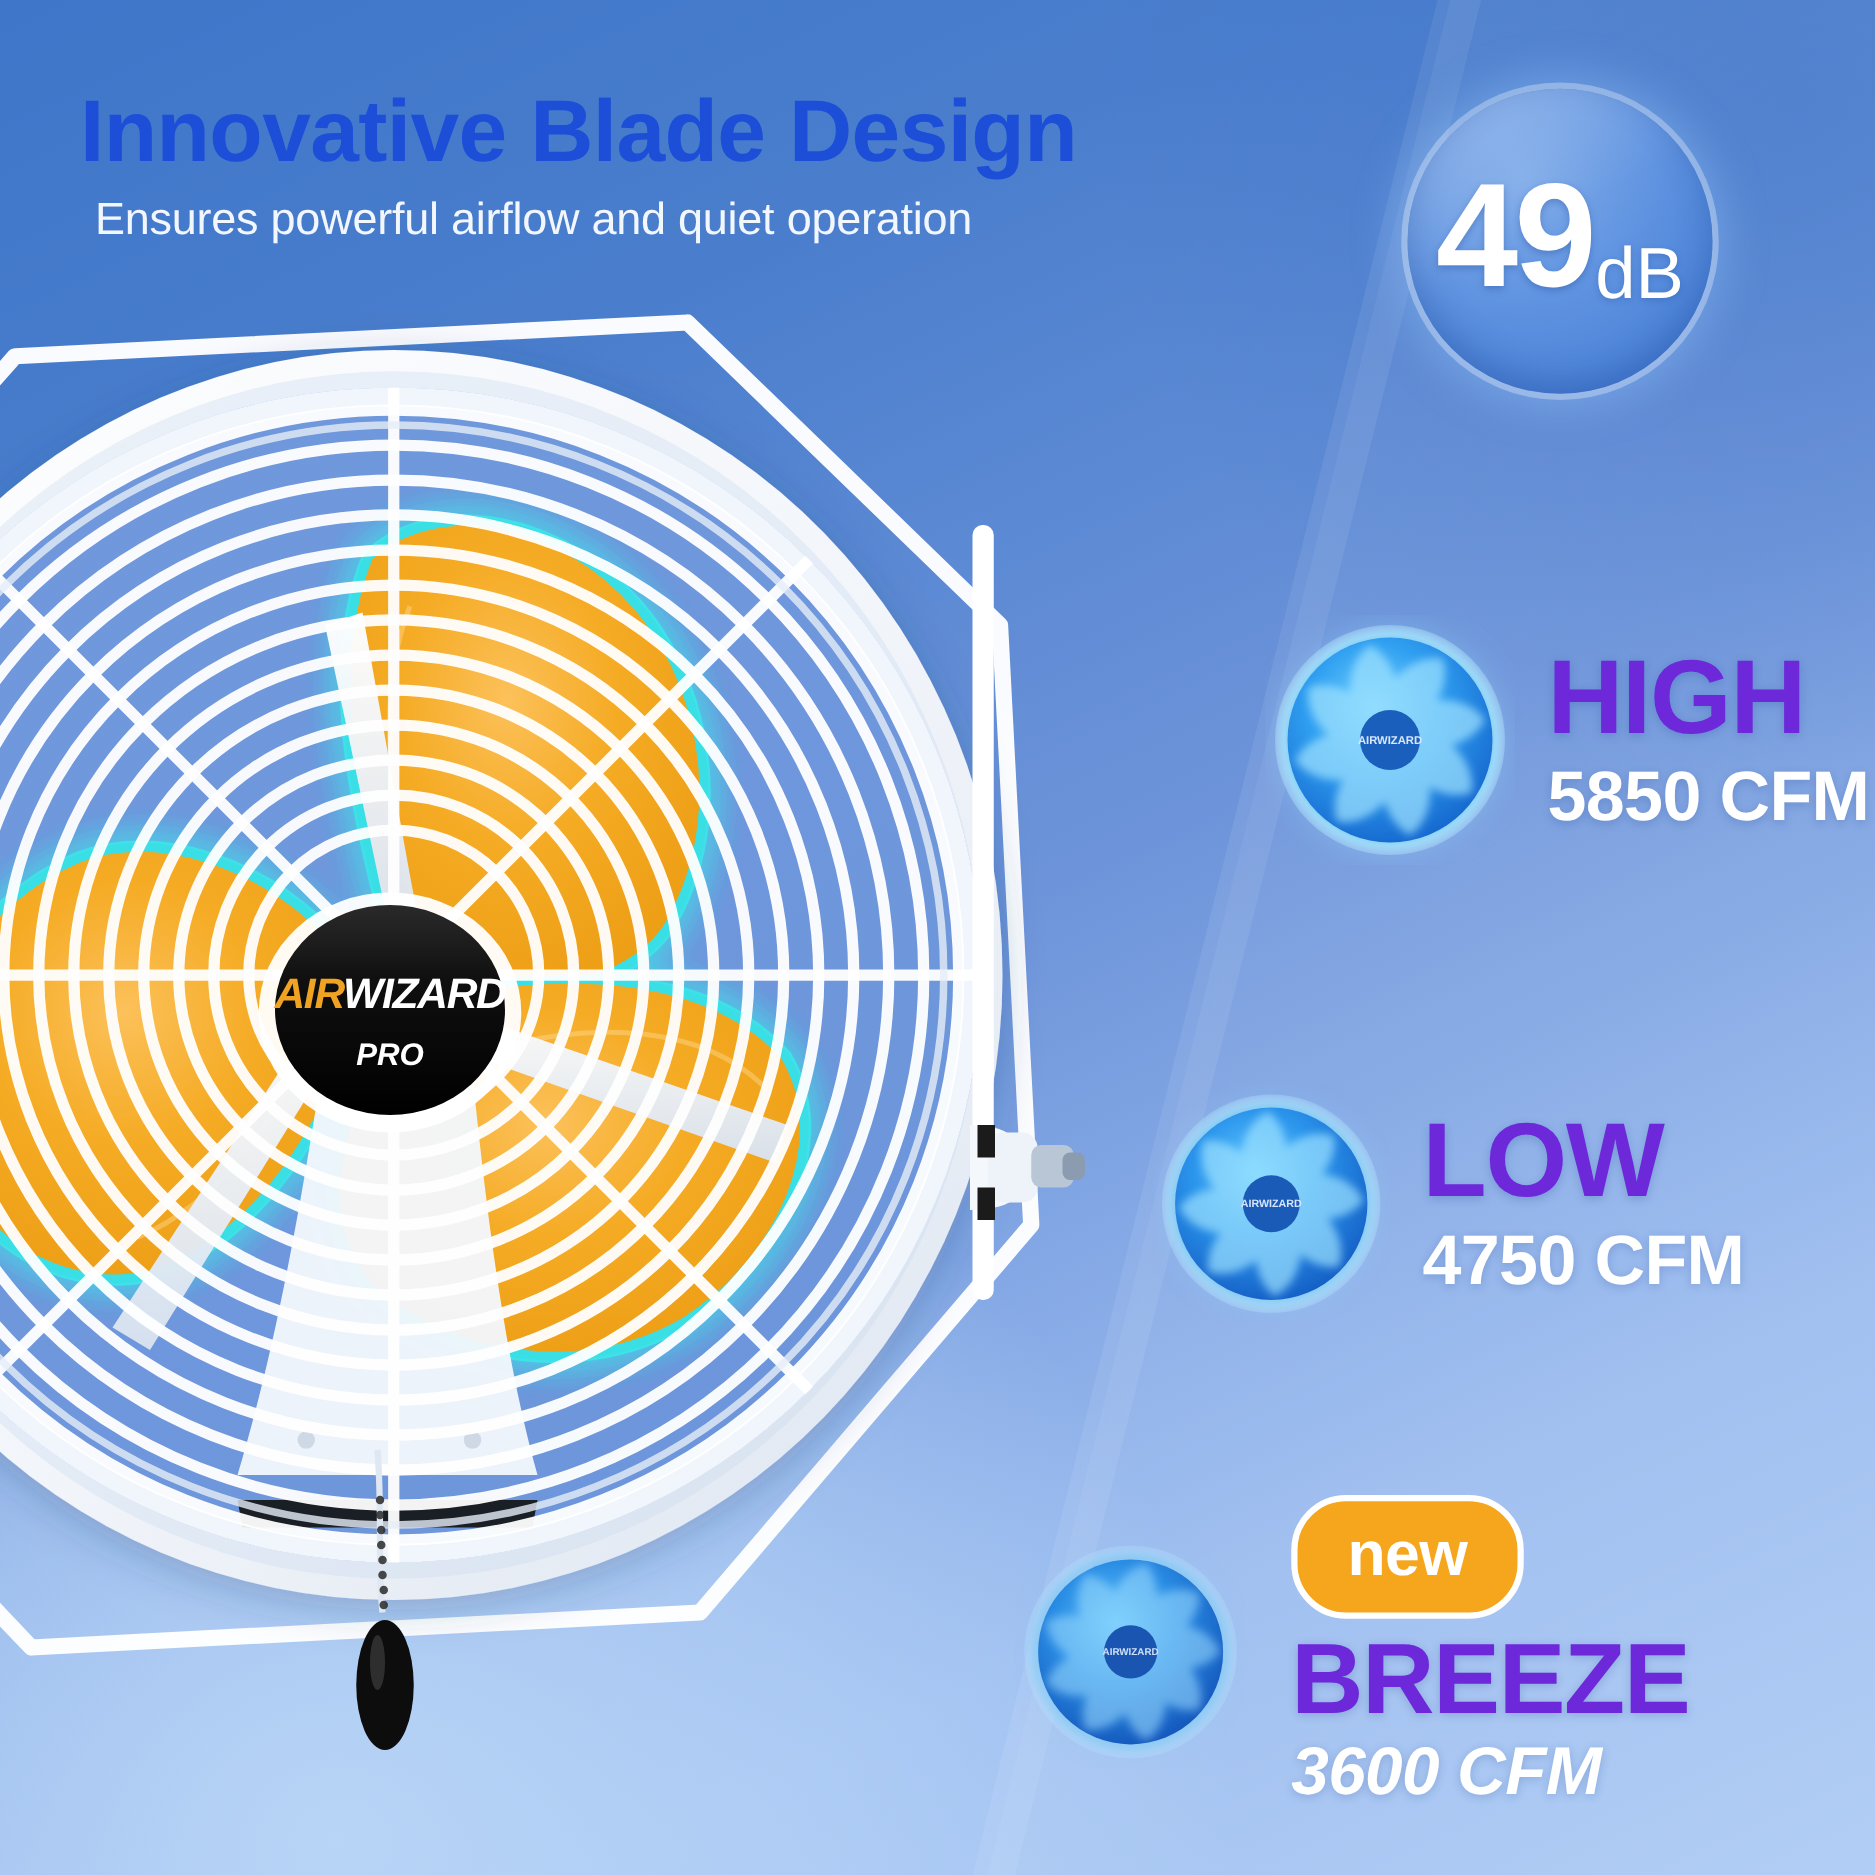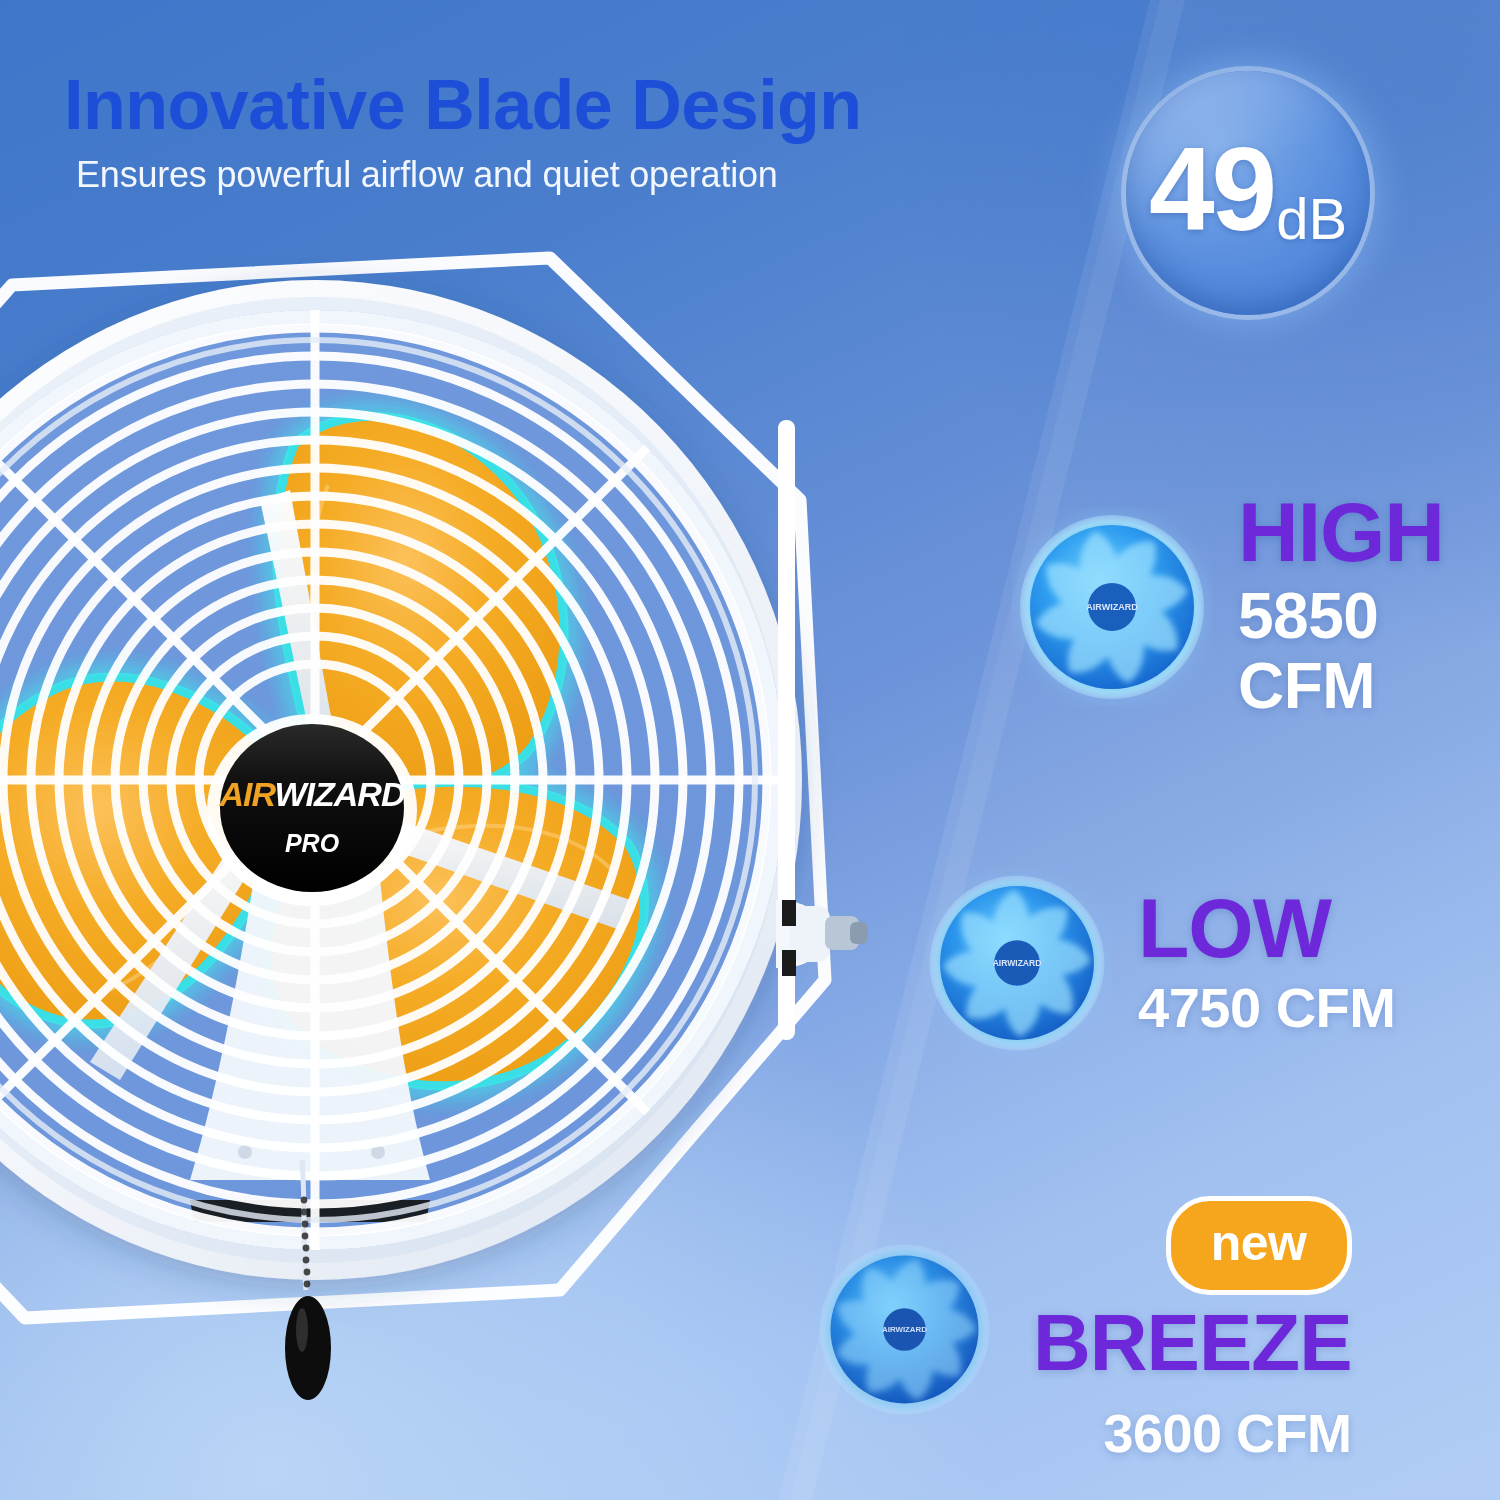--- a/index.html
+++ b/index.html
@@ -101,30 +101,30 @@
     color:#6d28d9;font-weight:bold;line-height:.96;letter-spacing:-1px;
     text-shadow:0 2px 8px rgba(25,60,140,.22);
   }
   .speed-cfm{
     color:#fff;font-weight:bold;letter-spacing:-.5px;line-height:1.1;
     text-shadow:0 2px 8px rgba(25,60,140,.22);
   }
 
   #row-high{left:1012px;top:492px;}
   #row-high .speed-name{font-size:84px;}
-  #row-high .speed-cfm{font-size:64px;margin-top:8px;}
+  #row-high .speed-cfm{font-size:56px;margin-top:8px;}
 
   #row-low{left:922px;top:868px;}
   #row-low .speed-name{font-size:84px;}
   #row-low .speed-cfm{font-size:56px;margin-top:8px;}
 
   #row-breeze{left:812px;top:1196px;}
-  #row-breeze .speed-text{margin-left:36px;text-align:right;}
+  #row-breeze .speed-text{margin-left:36px;}
   #row-breeze .speed-name{font-size:80px;}
-  #row-breeze .speed-cfm{font-size:54px;margin-top:22px;}
+  #row-breeze .speed-cfm{font-size:54px;margin-top:6px;font-style:italic;}
 
   .new-badge{
     display:inline-block;
     background:#f5a61c;
     color:#ffffff;
     font-size:50px;font-weight:bold;
     line-height:1;
     padding:17px 40px 22px 40px;
     border-radius:44px;
     border:5px solid #ffffff;

